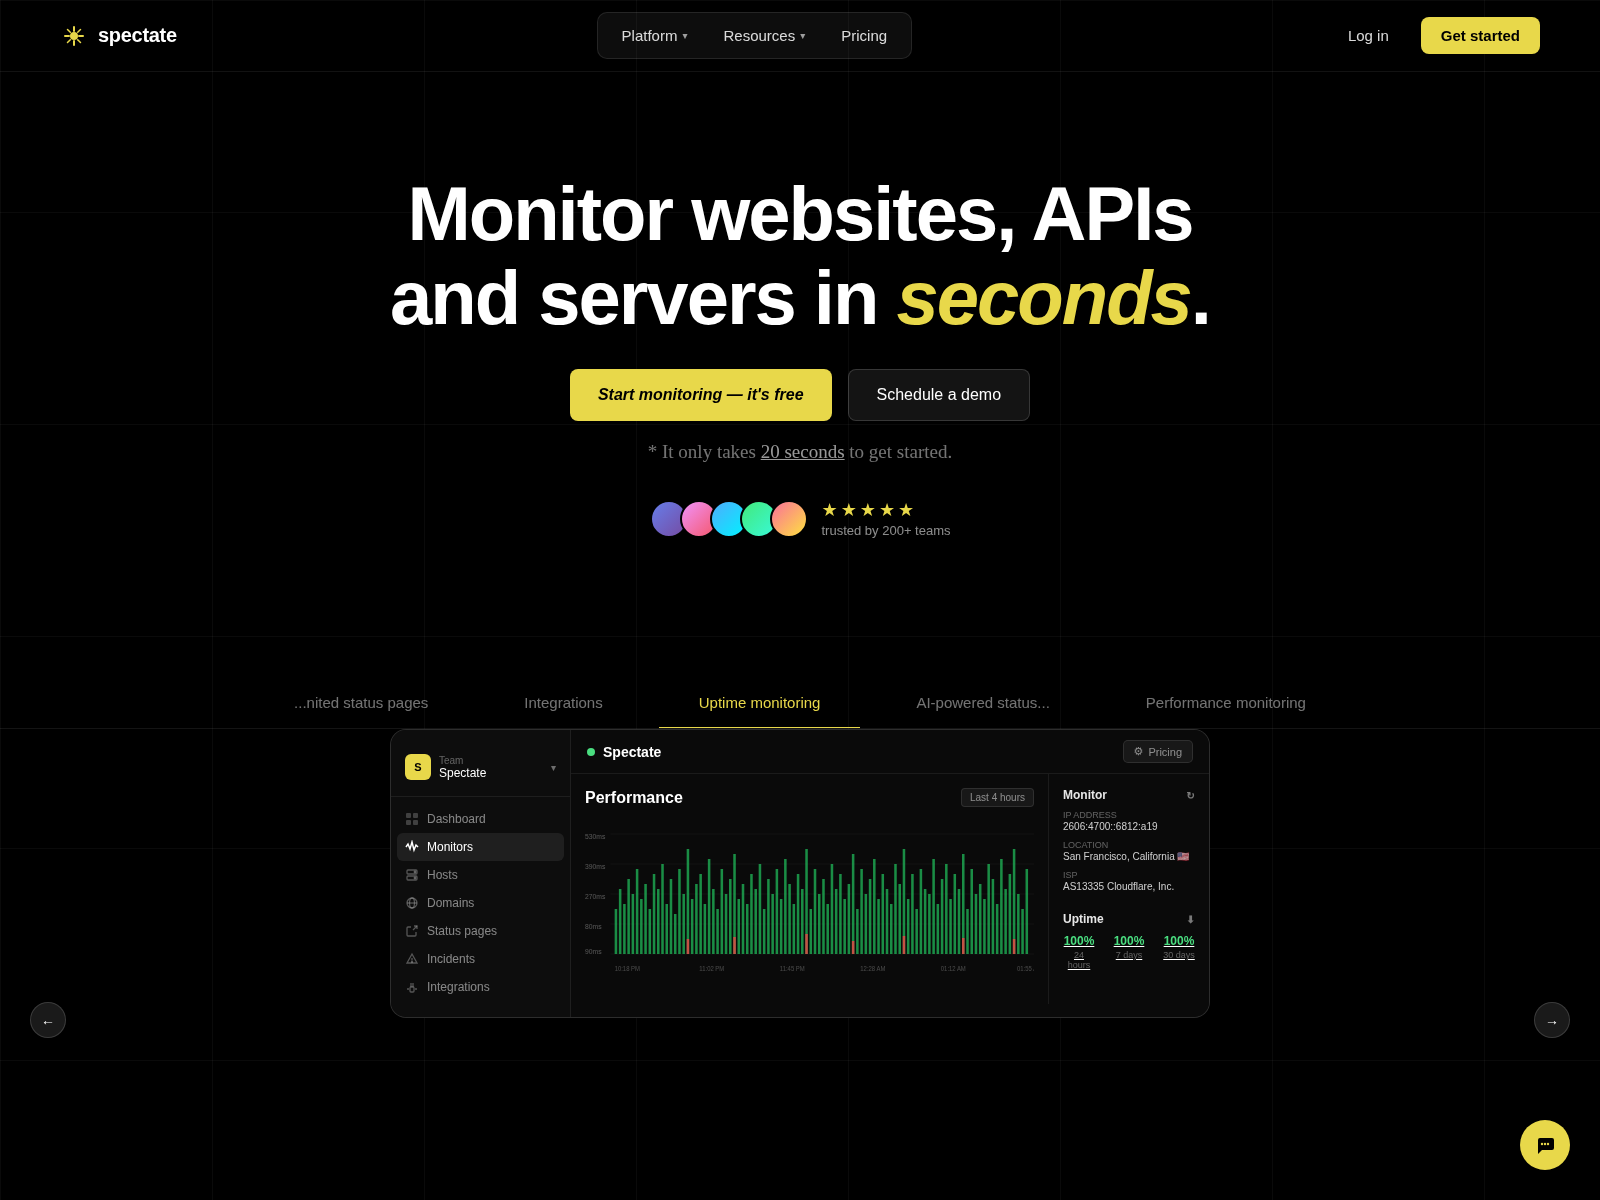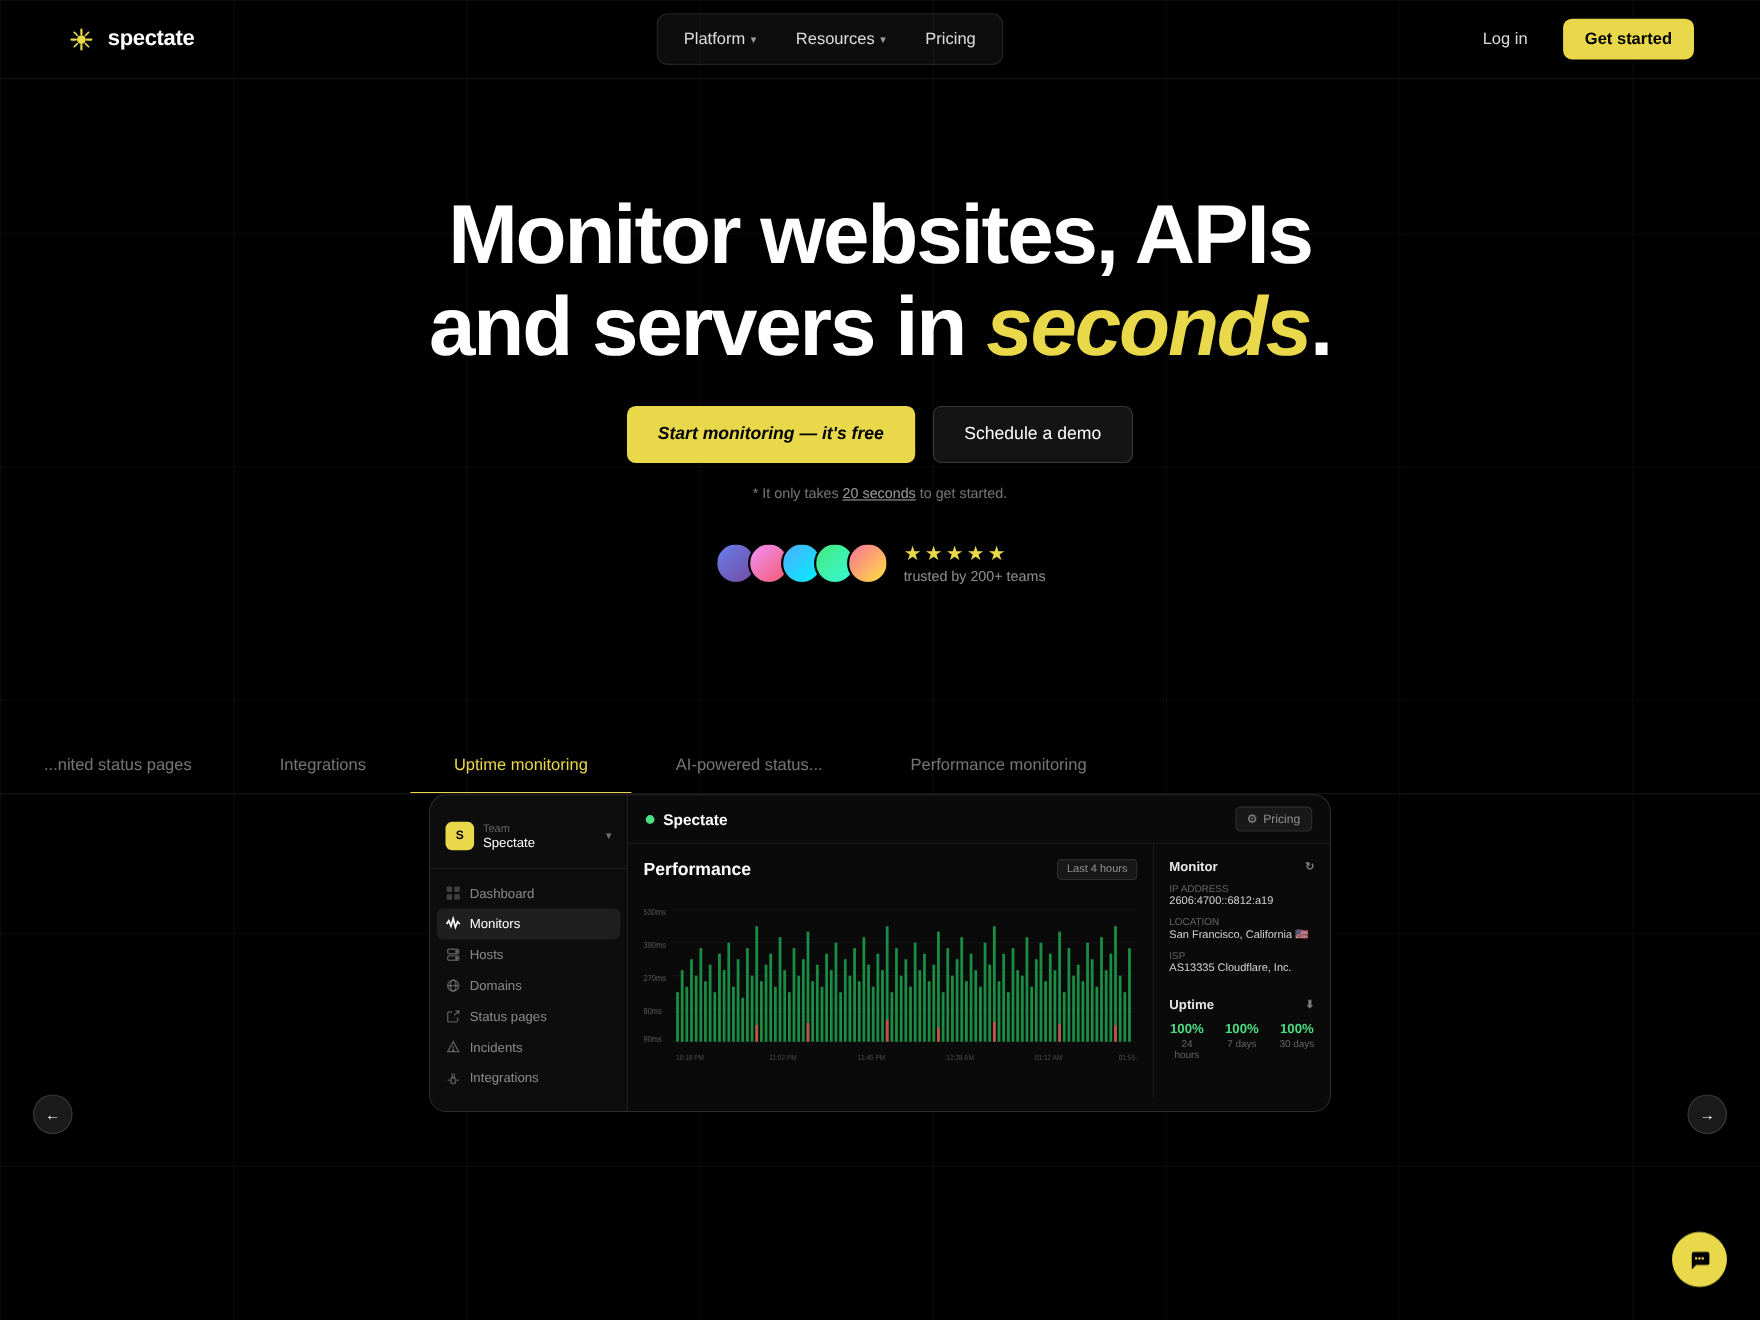--- a/index.html
+++ b/index.html
@@ -174,23 +174,24 @@
       color: #fff;
       border: 1px solid rgba(255,255,255,0.15);
       padding: 16px 28px;
       border-radius: 8px;
       font-size: 16px;
       font-weight: 500;
       cursor: pointer;
     }
 
     .hero-note {
-      font-size: 13px;
+      font-size: 19px;
       color: rgba(255,255,255,0.45);
       margin-bottom: 36px;
+      font-family: Liberation Serif, serif;
     }
 
     .hero-note a {
       color: rgba(255,255,255,0.6);
       text-decoration: underline;
     }
 
     
     .social-proof {
       display: flex;
@@ -246,22 +247,22 @@
 
     
     .tabs-section {
       position: relative;
       z-index: 5;
       margin-top: 80px;
     }
 
     .tabs-row {
       display: flex;
-      justify-content: flex-start;
-      gap: 0;
+      justify-content: center;
+      gap: 16px;
       border-bottom: 1px solid rgba(255,255,255,0.08);
       overflow: hidden;
     }
 
     .tab-item {
       padding: 16px 40px;
       font-size: 15px;
       color: rgba(255,255,255,0.45);
       cursor: pointer;
       white-space: nowrap;
@@ -485,20 +486,21 @@
     .db-info-value {
       font-size: 10px;
       color: rgba(255,255,255,0.8);
     }
 
     .db-uptime-grid {
       display: grid;
       grid-template-columns: 1fr 1fr 1fr;
       gap: 18px;
       margin-top: 4px;
+      text-decoration: underline;
     }
 
     .db-uptime-item {
       text-align: center;
     }
 
     .db-uptime-pct {
       font-size: 12px;
       font-weight: 700;
       color: #4ade80;

